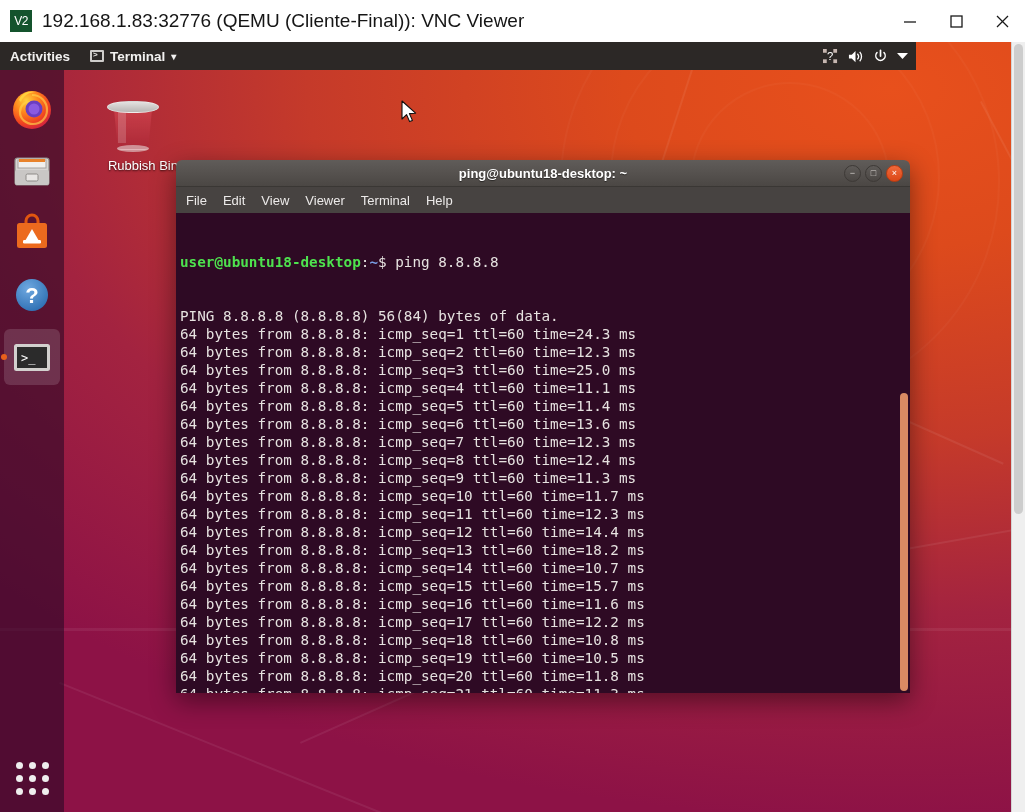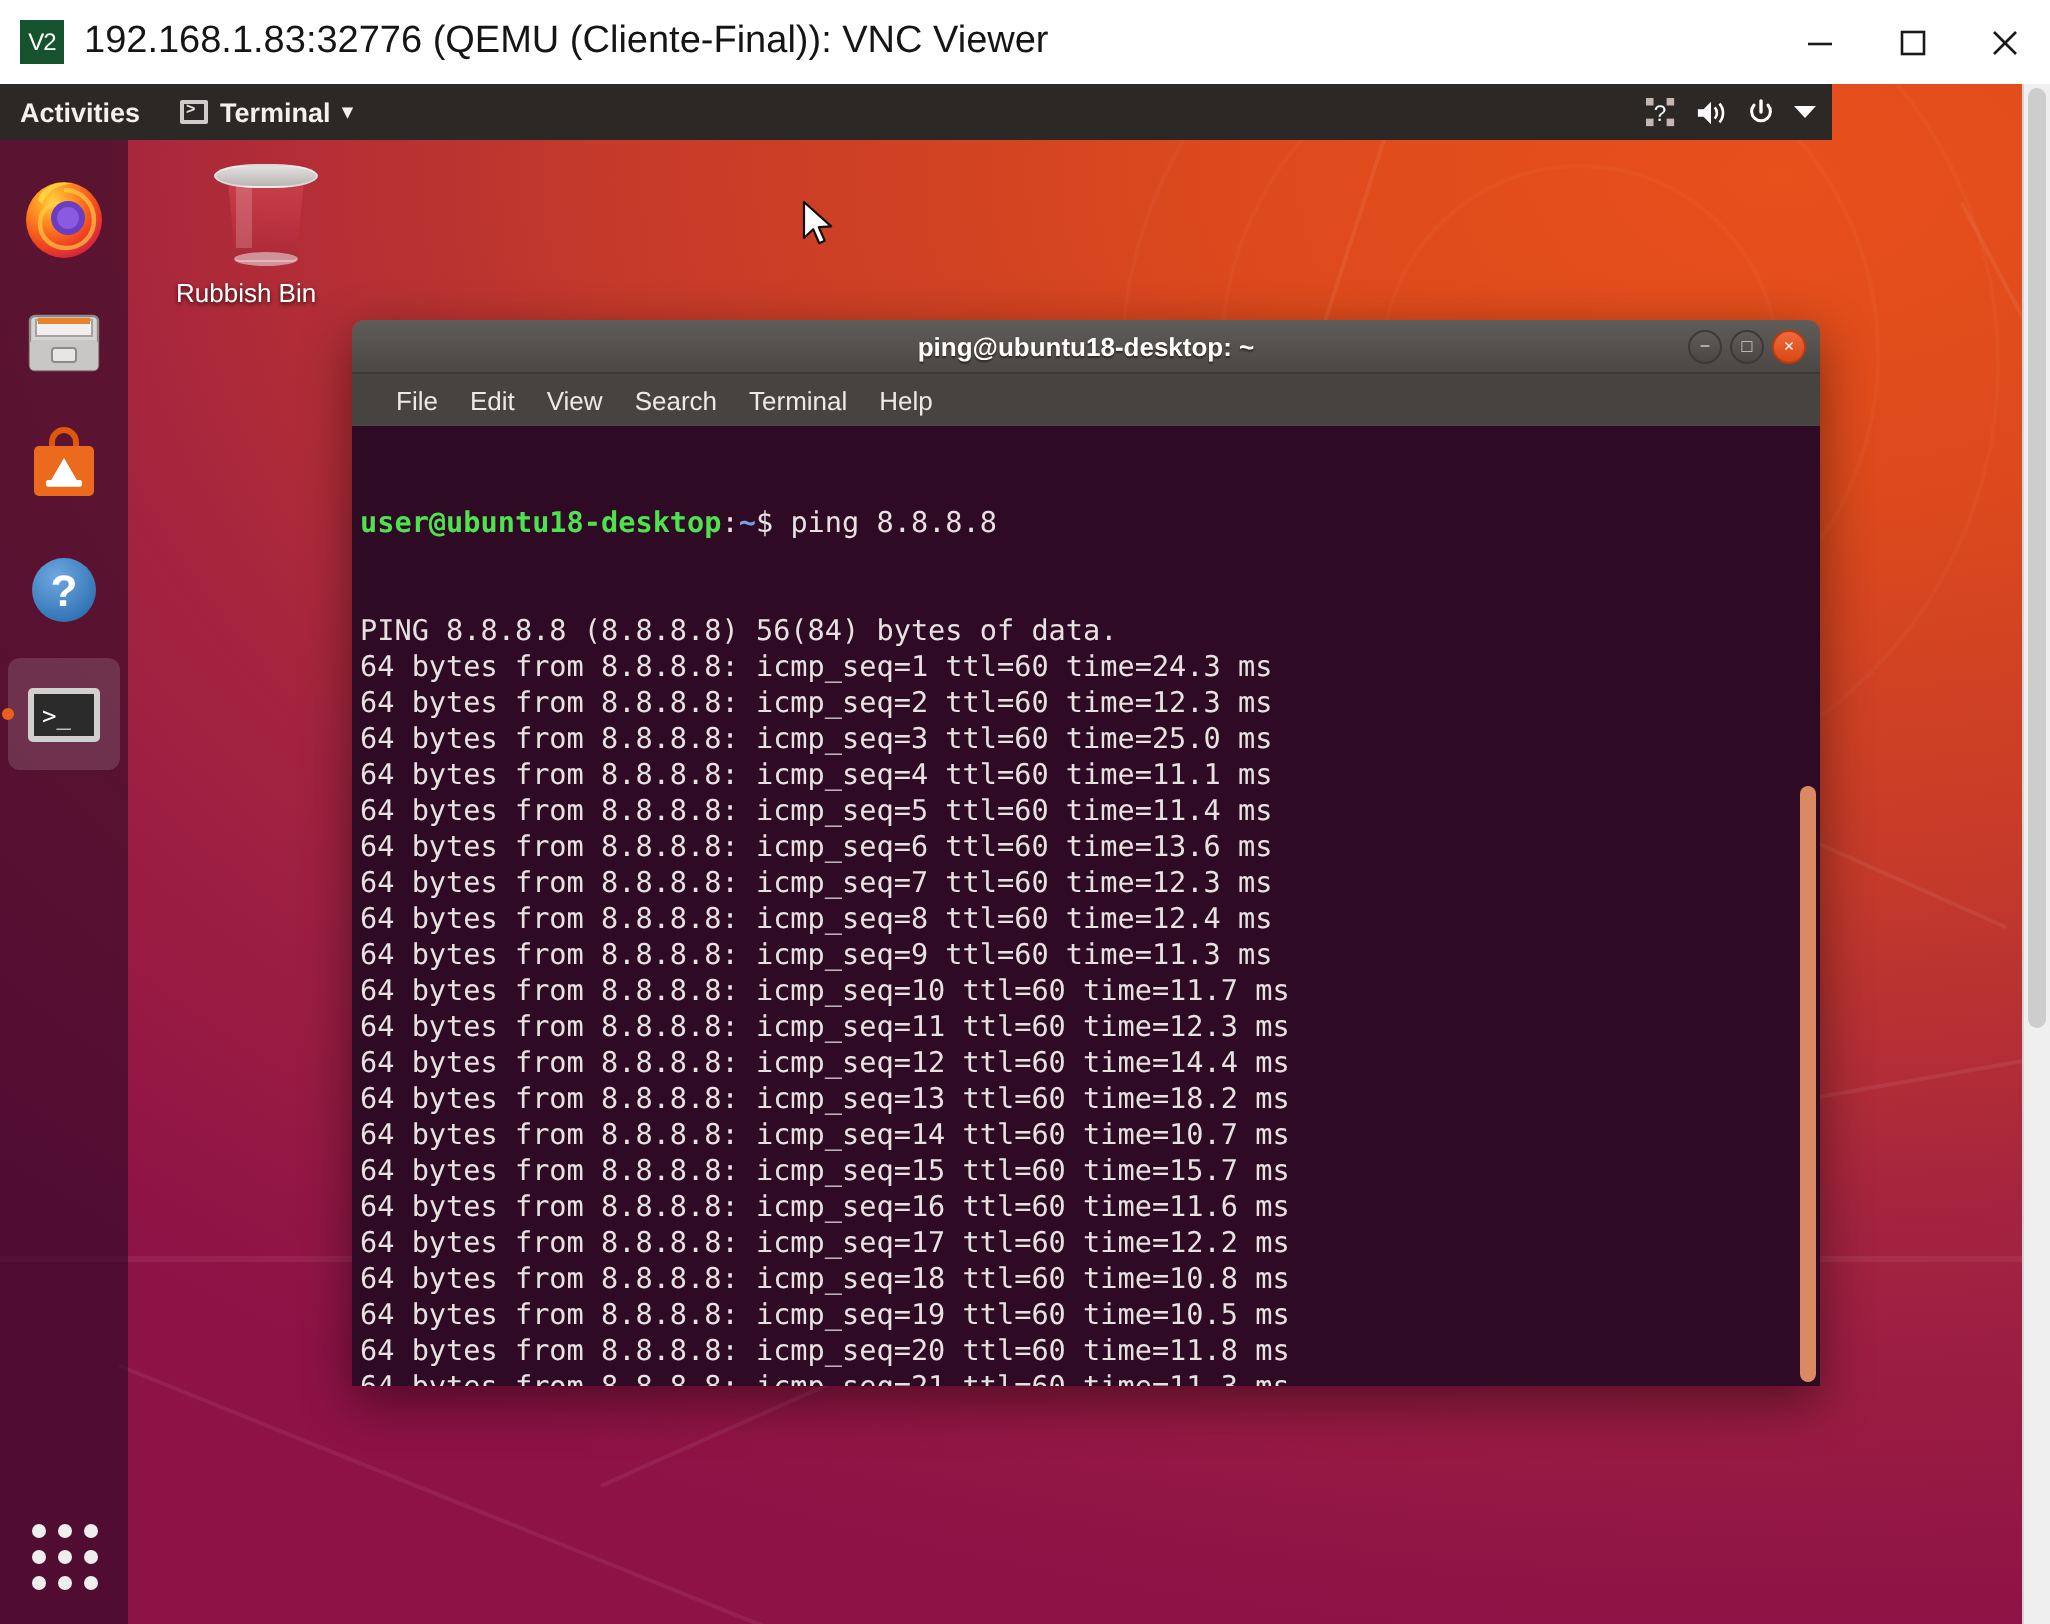--- a/index.html
+++ b/index.html
@@ -135,22 +135,22 @@
   }
   .apps-grid .dots {
     display: grid; grid-template-columns: repeat(3, 7px); gap: 6px;
   }
   .apps-grid .dots i {
     width: 7px; height: 7px; border-radius: 50%; background: #efeeee; display: block;
   }
 
   
   .desktop-icon {
-    position: absolute; left: 88px; top: 35px; width: 90px;
-    text-align: left; z-index: 10;
+    position: absolute; left: 88px; top: 54px; width: 90px;
+    text-align: right; z-index: 10;
   }
   .bin-graphic { width: 54px; height: 58px; margin: 0 auto; position: relative; }
   .bin-body {
     position: absolute; left: 6px; top: 10px; width: 42px; height: 44px;
     background: linear-gradient(180deg, rgba(210,70,80,.78), rgba(170,40,55,.72));
     border-radius: 3px 3px 9px 9px;
     border: 1px solid rgba(255,255,255,.30);
     clip-path: polygon(4% 0, 96% 0, 86% 100%, 14% 100%);
   }
   .bin-body::after {
@@ -201,21 +201,21 @@
     background: linear-gradient(180deg,#5f5b58,#4a4643);
     border: 1px solid #3d3936;
     display: flex; align-items: center; justify-content: center;
     color: #d8d4d1; font-size: 9px; line-height: 1;
   }
   .tbtn.close { background: linear-gradient(180deg,#f0693b,#db4716); border-color:#bb3b10; color:#fff; }
   .tbtn .glyph { display:block; }
 
   .term-menubar {
     height: 26px; background: #474341;
-    display: flex; align-items: center; gap: 0px; padding-left: 14px;
+    display: flex; align-items: center; gap: 0px; padding-left: 2px;
   }
   .term-menu {
     color: #eceae9; font-size: 13px; padding: 2px 8px;
     font-family: "Liberation Sans", sans-serif;
   }
   .term-body {
     position: relative;
     height: 480px; background: #2e0a24; overflow: hidden;
   }
   .term-text {
@@ -445,21 +445,21 @@
           <div class="tbtn close">
             <span class="glyph">×</span>
           </div>
         </div>
       </div>
 
       <div class="term-menubar">
         <div class="term-menu">File</div>
         <div class="term-menu">Edit</div>
         <div class="term-menu">View</div>
-        <div class="term-menu">Search</div>
+        <div class="term-menu">Viewer</div>
         <div class="term-menu">Terminal</div>
         <div class="term-menu">Help</div>
       </div>
 
       <div class="term-body">
         <div class="term-text">
           <div class="term-line"><span class="prompt-user">user@ubuntu18-desktop</span><span class="prompt-dollar">:</span><span class="prompt-path">~</span><span class="prompt-dollar">$ </span><span>ping 8.8.8.8</span></div>
           <div id="term-output"><div class="term-line">PING 8.8.8.8 (8.8.8.8) 56(84) bytes of data.</div><div class="term-line">64 bytes from 8.8.8.8: icmp_seq=1 ttl=60 time=24.3 ms</div><div class="term-line">64 bytes from 8.8.8.8: icmp_seq=2 ttl=60 time=12.3 ms</div><div class="term-line">64 bytes from 8.8.8.8: icmp_seq=3 ttl=60 time=25.0 ms</div><div class="term-line">64 bytes from 8.8.8.8: icmp_seq=4 ttl=60 time=11.1 ms</div><div class="term-line">64 bytes from 8.8.8.8: icmp_seq=5 ttl=60 time=11.4 ms</div><div class="term-line">64 bytes from 8.8.8.8: icmp_seq=6 ttl=60 time=13.6 ms</div><div class="term-line">64 bytes from 8.8.8.8: icmp_seq=7 ttl=60 time=12.3 ms</div><div class="term-line">64 bytes from 8.8.8.8: icmp_seq=8 ttl=60 time=12.4 ms</div><div class="term-line">64 bytes from 8.8.8.8: icmp_seq=9 ttl=60 time=11.3 ms</div><div class="term-line">64 bytes from 8.8.8.8: icmp_seq=10 ttl=60 time=11.7 ms</div><div class="term-line">64 bytes from 8.8.8.8: icmp_seq=11 ttl=60 time=12.3 ms</div><div class="term-line">64 bytes from 8.8.8.8: icmp_seq=12 ttl=60 time=14.4 ms</div><div class="term-line">64 bytes from 8.8.8.8: icmp_seq=13 ttl=60 time=18.2 ms</div><div class="term-line">64 bytes from 8.8.8.8: icmp_seq=14 ttl=60 time=10.7 ms</div><div class="term-line">64 bytes from 8.8.8.8: icmp_seq=15 ttl=60 time=15.7 ms</div><div class="term-line">64 bytes from 8.8.8.8: icmp_seq=16 ttl=60 time=11.6 ms</div><div class="term-line">64 bytes from 8.8.8.8: icmp_seq=17 ttl=60 time=12.2 ms</div><div class="term-line">64 bytes from 8.8.8.8: icmp_seq=18 ttl=60 time=10.8 ms</div><div class="term-line">64 bytes from 8.8.8.8: icmp_seq=19 ttl=60 time=10.5 ms</div><div class="term-line">64 bytes from 8.8.8.8: icmp_seq=20 ttl=60 time=11.8 ms</div><div class="term-line">64 bytes from 8.8.8.8: icmp_seq=21 ttl=60 time=11.3 ms</div></div>
           
         </div>

